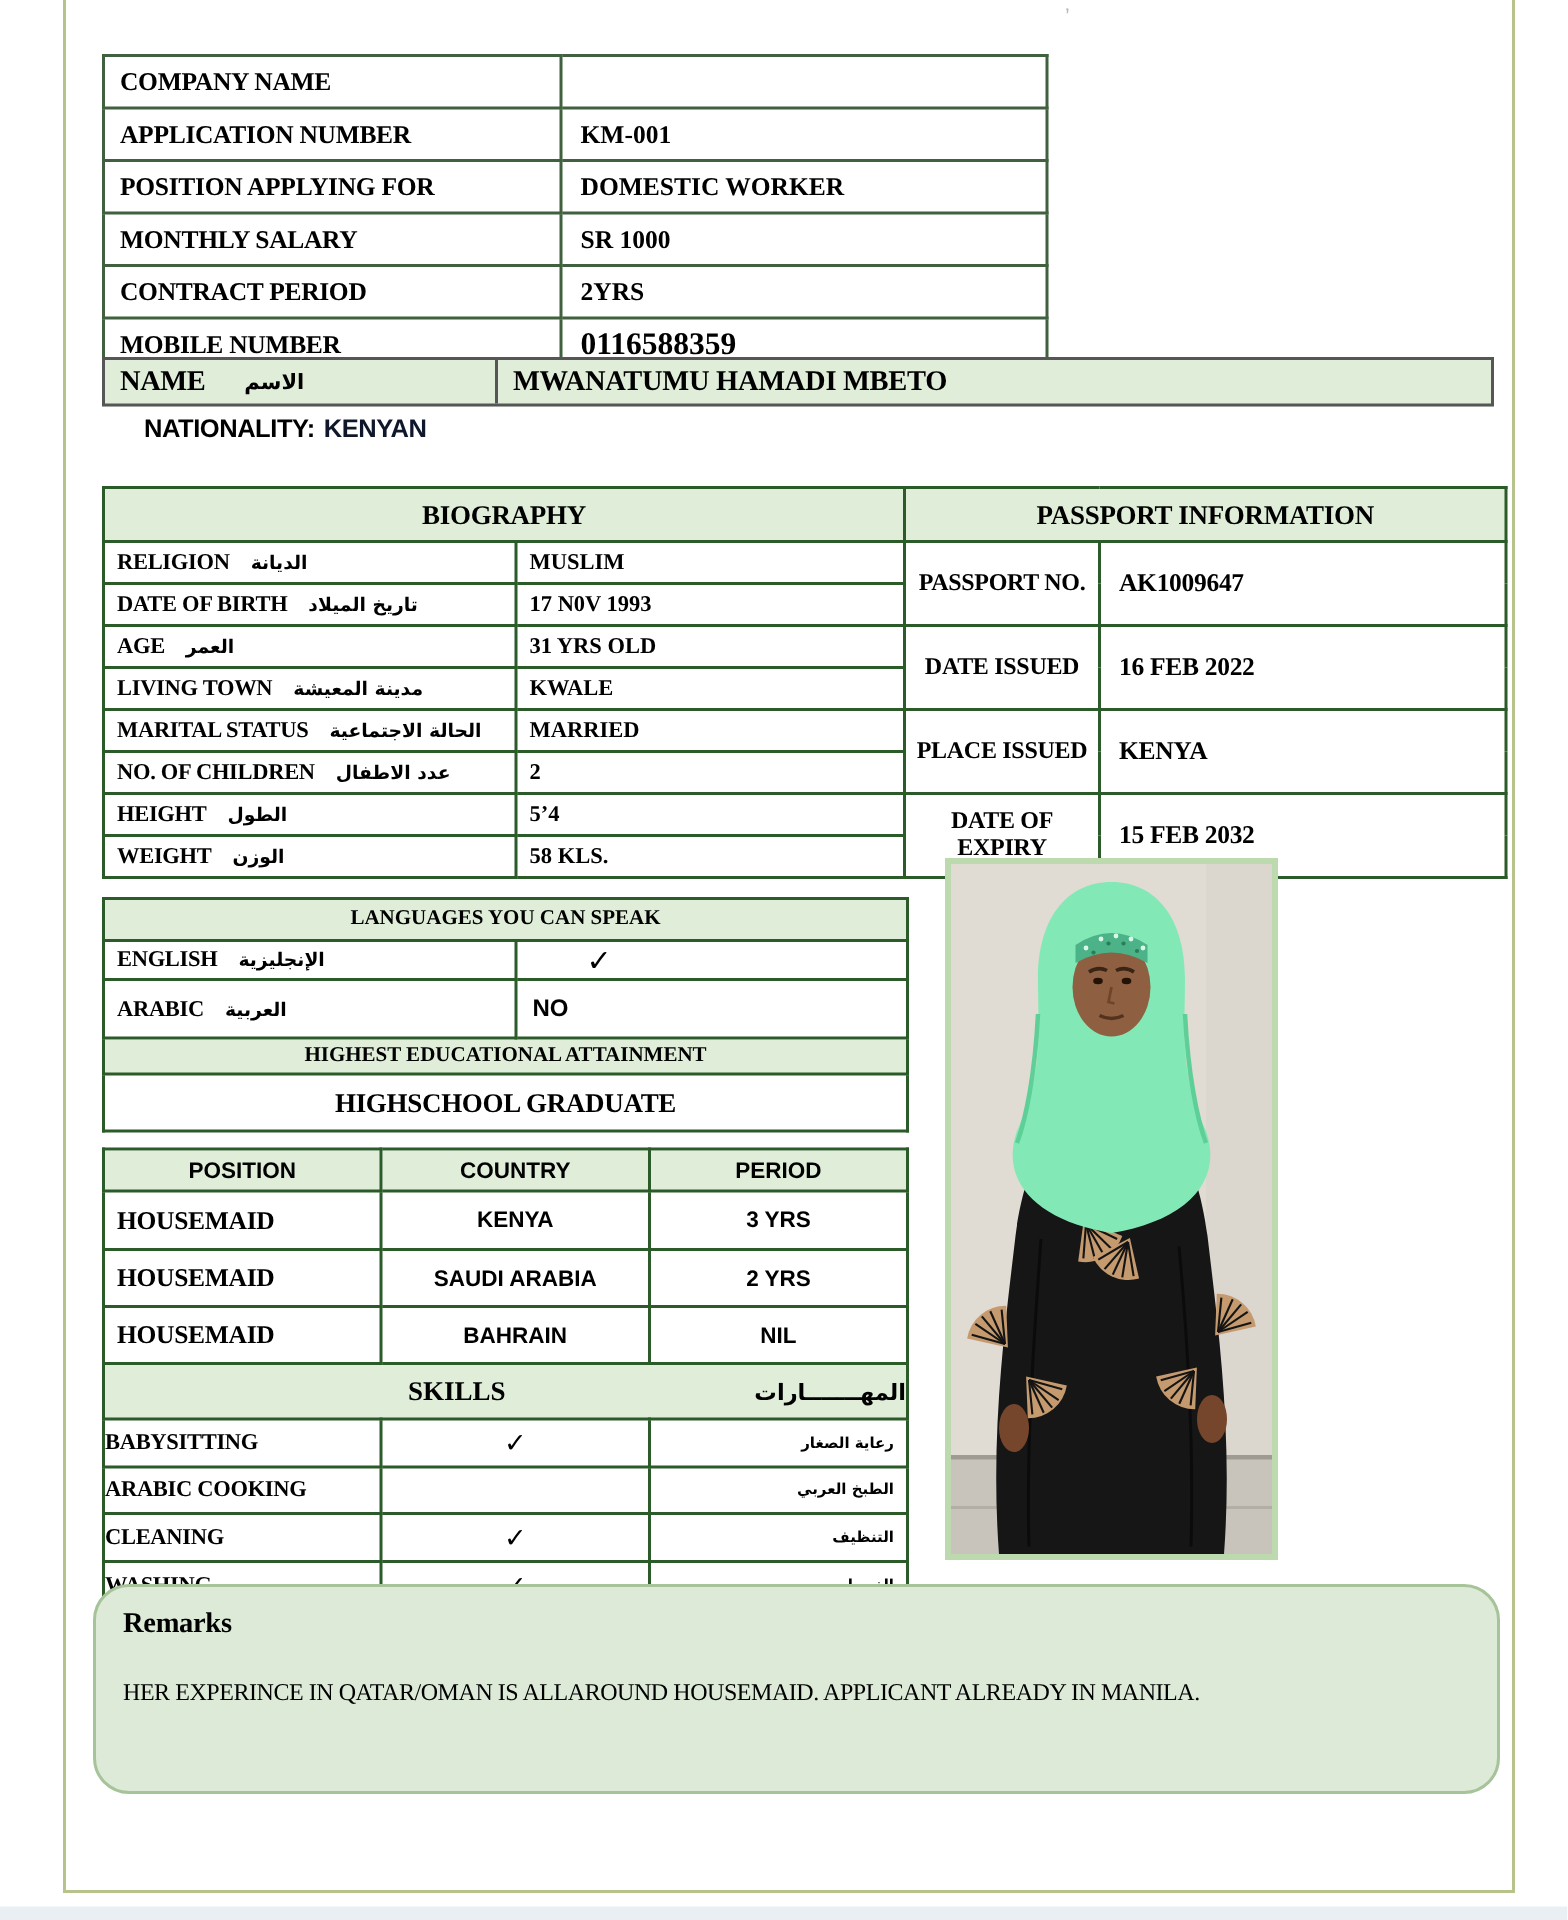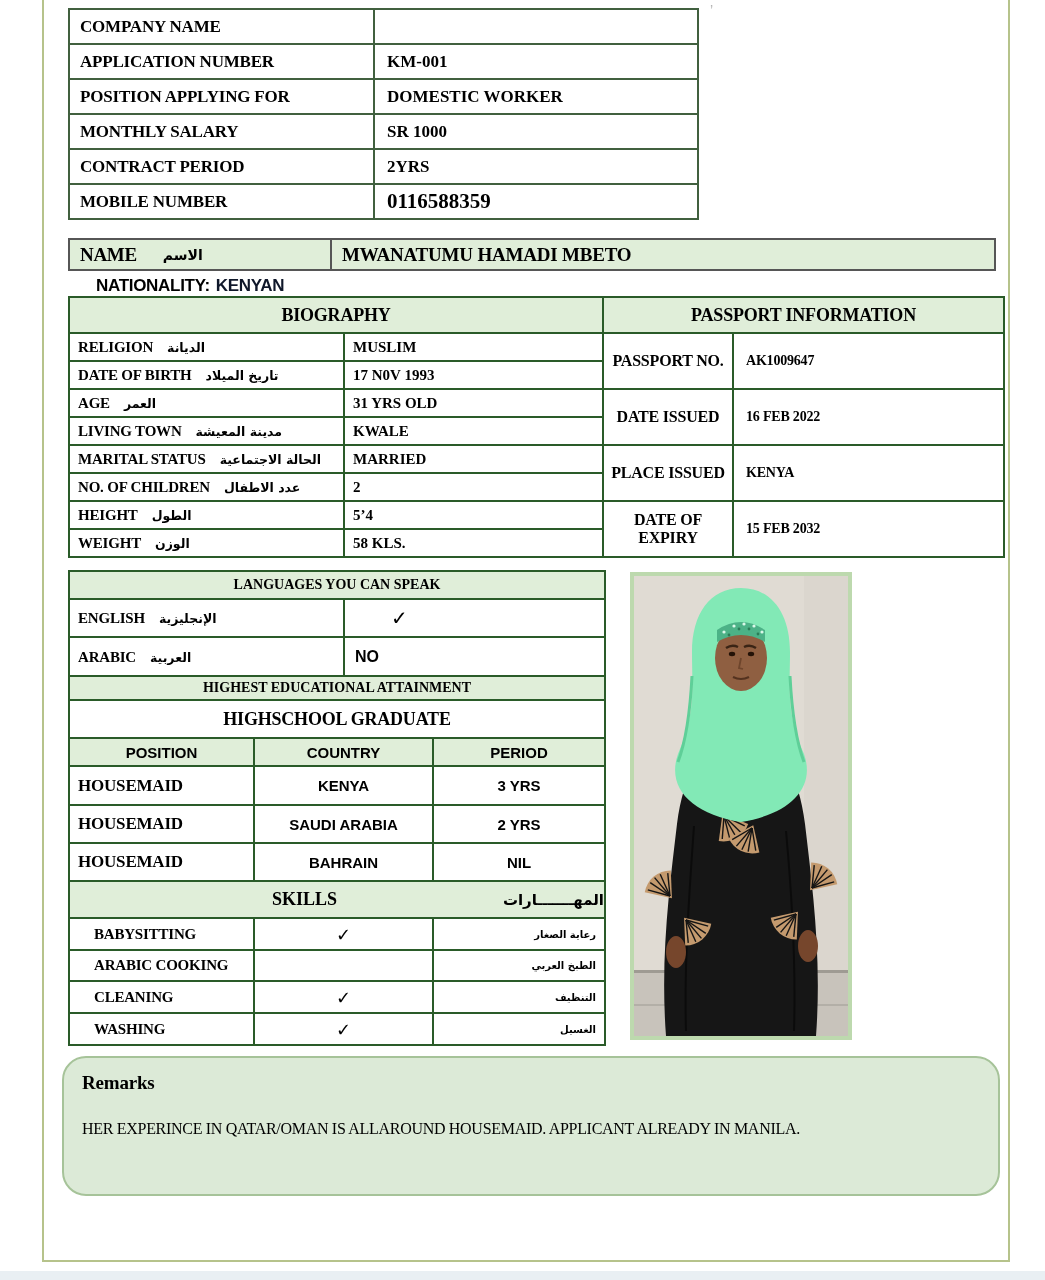--- a/index.html
+++ b/index.html
@@ -12,21 +12,21 @@
   *{margin:0;padding:0;box-sizing:border-box;}
   body{background:#fff;font-family:"Liberation Serif","DejaVu Serif",serif;}
   .page{position:relative;width:1045px;height:1280px;background:#ffffff;overflow:hidden;}
 
   .frame{position:absolute;left:42px;top:-2px;width:968px;height:1264px;
          border-left:2px solid var(--frame);border-right:2px solid var(--frame);
          border-bottom:2px solid var(--frame);}
   .bottom-strip{position:absolute;left:0;top:1271px;width:1045px;height:9px;background:#e9eff3;}
   .artifact{position:absolute;left:710px;top:2px;color:#b3b3b3;font-size:14px;font-family:"Liberation Sans",sans-serif;}
 
-  table.t{border-collapse:collapse;table-layout:fixed;position:absolute;}
+  table.t{border-collapse:collapse;table-layout:fixed;position:absolute;margin-top:28px;}
   table.t td{border-style:solid;border-color:var(--bdr-main);border-width:2px;vertical-align:middle;overflow:hidden;}
   table.top td{border-color:var(--bdr-top);}
   .ar{font-family:"DejaVu Sans",sans-serif;direction:rtl;}
 
   
   table.top{left:68px;top:8px;width:629px;}
   table.top td{height:35px;}
   .top-label{padding-left:10px;font-weight:bold;font-size:17px;letter-spacing:-0.2px;}
   .top-value{padding-left:12px;font-weight:bold;font-size:17px;}
   .top-value.big{font-size:21px;}
@@ -44,40 +44,40 @@
   .nationality .val{color:#0f172a;margin-left:6px;}
 
   
   table.main{left:68px;top:296px;width:935px;}
   td.hdr{background:var(--grn);text-align:center;font-weight:bold;font-size:18px;letter-spacing:-0.2px;}
   .bio-label{padding-left:8px;white-space:nowrap;}
   .bio-label .en{font-weight:bold;font-size:15px;letter-spacing:-0.2px;}
   .bio-label .ar{font-weight:bold;font-size:12.5px;margin-left:14px;}
   .bio-value{padding-left:8px;font-weight:bold;font-size:15px;}
   .pp-label{text-align:center;font-weight:bold;font-size:16px;line-height:1.15;letter-spacing:-0.2px;}
-  .pp-value{padding-left:12px;font-weight:bold;font-size:14px;letter-spacing:-0.2px;}
+  .pp-value{padding-left:12px;font-weight:bold;font-size:17px;letter-spacing:-0.2px;}
 
   
   table.lang{left:68px;top:570px;width:536px;}
   td.hdr-sm{background:var(--grn);text-align:center;font-weight:bold;font-size:14px;}
   .check{font-size:20px;font-weight:bold;padding-left:46px;font-family:"DejaVu Sans",sans-serif;}
   .no-val{font-family:"Liberation Sans","DejaVu Sans",sans-serif;font-weight:bold;font-size:16px;padding-left:10px;}
   .edu-val{text-align:center;font-weight:bold;font-size:18px;letter-spacing:-0.2px;}
 
   table.exp{left:68px;top:737px;width:536px;}
   .exp-hdr{background:var(--grn);text-align:center;font-family:"Liberation Sans","DejaVu Sans",sans-serif;
            font-weight:bold;font-size:15px;}
   .exp-pos{padding-left:8px;font-weight:bold;font-size:17px;letter-spacing:-0.2px;}
   .exp-c{text-align:center;font-family:"Liberation Sans","DejaVu Sans",sans-serif;font-weight:bold;font-size:15px;}
   .sk-hdr{background:var(--grn);}
   .sk-hdr .wrap{display:flex;align-items:center;}
   .sk-hdr .wrap span{flex:1;text-align:right;font-weight:bold;}
   .sk-hdr .en{font-size:18px;}
   .sk-hdr .ar{font-size:15px;}
-  .sk-label{padding-left:24px;font-weight:bold;font-size:15px;letter-spacing:-0.2px;}
+  .sk-label{padding-left:0;font-weight:bold;font-size:15px;letter-spacing:-0.2px;}
   .sk-check{text-align:center;font-size:18px;font-weight:bold;font-family:"DejaVu Sans",sans-serif;}
   .sk-ar{text-align:right;padding-right:8px;font-weight:bold;font-size:10px;}
 
   
   .photo{position:absolute;left:630px;top:572px;width:222px;height:468px;
          border:4px solid #bdd9ae;background:#e0dbd3;}
   .photo svg{display:block;}
 
   
   .remarks{position:absolute;left:62px;top:1056px;width:938px;height:140px;background:#dcead7;
@@ -195,21 +195,21 @@
 
   <table class="t lang">
     <colgroup>
         <col style="width:275px">
         <col style="width:261px">
       </colgroup>
     <tbody>
         <tr style="height:28px">
       <td class="hdr-sm" colspan="2">LANGUAGES YOU CAN SPEAK</td>
     </tr>
-    <tr style="height:38px">
+    <tr style="height:26px">
       <td class="bio-label"><span class="en">ENGLISH</span><span class="ar">الإنجليزية</span></td>
       <td class="check">✓</td>
     </tr>
     <tr style="height:39px">
       <td class="bio-label"><span class="en">ARABIC</span><span class="ar">العربية</span></td>
       <td class="no-val">NO</td>
     </tr>
     <tr style="height:24px">
       <td class="hdr-sm" colspan="2">HIGHEST EDUCATIONAL ATTAINMENT</td>
     </tr>

